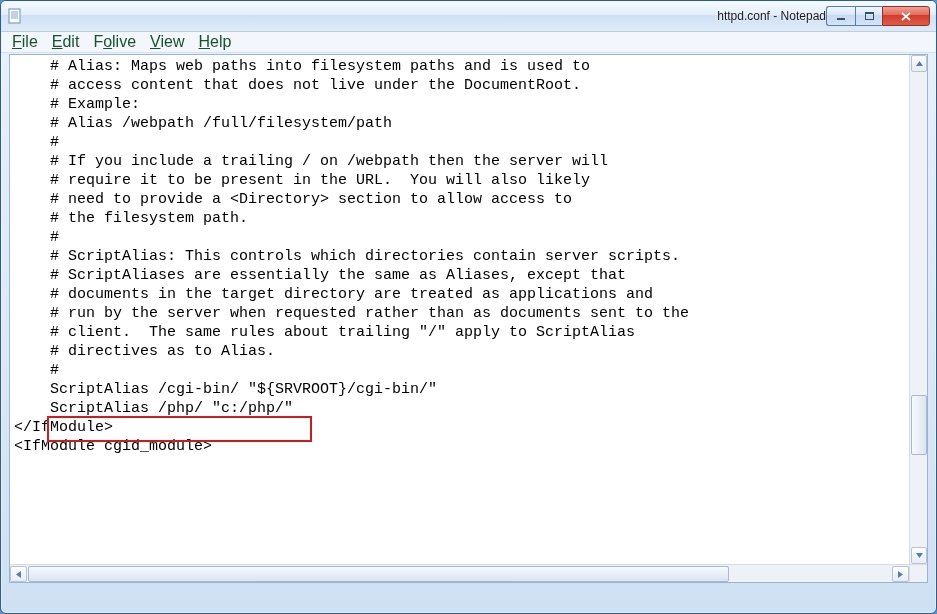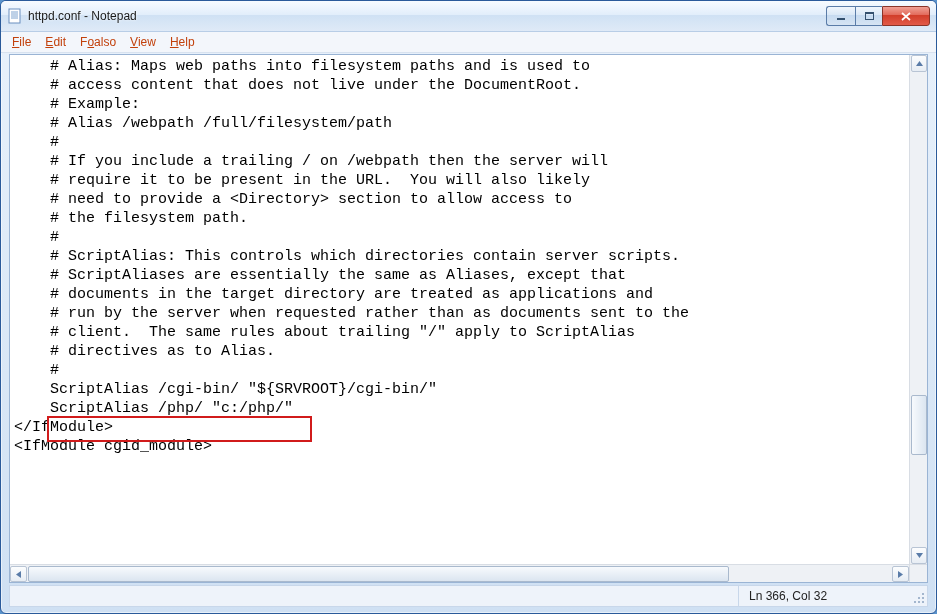--- a/index.html
+++ b/index.html
@@ -39,20 +39,21 @@
     margin-right: 5px;
     display: flex;
     align-items: center;
     justify-content: center;
   }
   .title-text {
     font-size: 12px;
     color: #1a1a1a;
     flex: 1;
     text-shadow: 0 0 3px #fff;
+    text-align: right;
   }
   .win-buttons {
     display: flex;
     gap: 0;
   }
   .win-btn {
     height: 20px;
     border: 1px solid #5a7ca8;
     display: flex;
     align-items: center;
@@ -69,22 +70,22 @@
     background: linear-gradient(to bottom, #f0a094 0%, #e2695a 45%, #d13d2a 46%, #e25a48 100%);
     border-color: #8a3428;
   }
   .menubar {
     height: 20px;
     background: #f3f6fb;
     border-bottom: 1px solid #d8e2ef;
     display: flex;
     align-items: center;
     padding: 0 4px;
-    font-size: 12px;
-    color: #c2410c;
+    font-size: 16px;
+    color: #14532d;
   }
   .menu-item {
     padding: 1px 7px;
     cursor: default;
   }
   .menu-item .ul { text-decoration: underline; }
   .client-wrap {
     position: absolute;
     left: 8px;
     right: 8px;
@@ -251,21 +252,21 @@
         <svg width="12" height="11" viewBox="0 0 12 11">
             <path d="M2 2 L10 9 M10 2 L2 9" stroke="#fff" stroke-width="1.7"></path>
           </svg>
       </div>
     </div>
   </div>
 
   <div class="menubar">
     <span class="menu-item"><span class="ul">F</span><span>ile</span></span>
     <span class="menu-item"><span class="ul">E</span><span>dit</span></span>
-    <span class="menu-item">F<span class="ul">o</span><span>also</span></span>
+    <span class="menu-item">F<span class="ul">o</span><span>live</span></span>
     <span class="menu-item"><span class="ul">V</span><span>iew</span></span>
     <span class="menu-item"><span class="ul">H</span><span>elp</span></span>
   </div>
 
   <div class="client-wrap">
     <div class="editor-area">
       <div class="editor-content" id="editor-content"><span class="line">    # Alias: Maps web paths into filesystem paths and is used to</span><span class="line">    # access content that does not live under the DocumentRoot.</span><span class="line">    # Example:</span><span class="line">    # Alias /webpath /full/filesystem/path</span><span class="line">    #</span><span class="line">    # If you include a trailing / on /webpath then the server will</span><span class="line">    # require it to be present in the URL.  You will also likely</span><span class="line">    # need to provide a &lt;Directory&gt; section to allow access to</span><span class="line">    # the filesystem path.</span><span class="line"></span><span class="line">    #</span><span class="line">    # ScriptAlias: This controls which directories contain server scripts.</span><span class="line">    # ScriptAliases are essentially the same as Aliases, except that</span><span class="line">    # documents in the target directory are treated as applications and</span><span class="line">    # run by the server when requested rather than as documents sent to the</span><span class="line">    # client.  The same rules about trailing "/" apply to ScriptAlias</span><span class="line">    # directives as to Alias.</span><span class="line">    #</span><span class="line">    ScriptAlias /cgi-bin/ "${SRVROOT}/cgi-bin/"</span><span class="line">    ScriptAlias /php/ "c:/php/"</span><span class="line"></span><span class="line">&lt;/IfModule&gt;</span><span class="line"></span><span class="line">&lt;IfModule cgid_module&gt;</span></div>
       <div class="highlight-box" id="hlbox" style="left: 37.2188px; top: 361px; width: 261.141px; height: 22px;"></div>
 
       <div class="vscroll">
@@ -291,28 +292,14 @@
         <div class="scroll-btn right">
           <svg width="9" height="9" viewBox="0 0 9 9">
               <path d="M7 4.5 L2 1 L2 8 Z" fill="#5a7ca8"></path>
             </svg>
         </div>
       </div>
       <div class="scroll-corner"></div>
     </div>
   </div>
 
-  <div class="statusbar">
-    <div class="status-spacer"></div>
-    <div class="status-cell" style="width:150px">Ln 366, Col 32</div>
-    <div class="status-grip">
-      <svg width="12" height="12" viewBox="0 0 12 12">
-        <circle cx="10" cy="10" r="1" fill="#8aa2bf"></circle>
-        <circle cx="10" cy="6" r="1" fill="#8aa2bf"></circle>
-        <circle cx="6" cy="10" r="1" fill="#8aa2bf"></circle>
-        <circle cx="10" cy="2" r="1" fill="#8aa2bf"></circle>
-        <circle cx="6" cy="6" r="1" fill="#8aa2bf"></circle>
-        <circle cx="2" cy="10" r="1" fill="#8aa2bf"></circle>
-      </svg>
-    </div>
-  </div>
 
 </div>
 
 </body></html>

